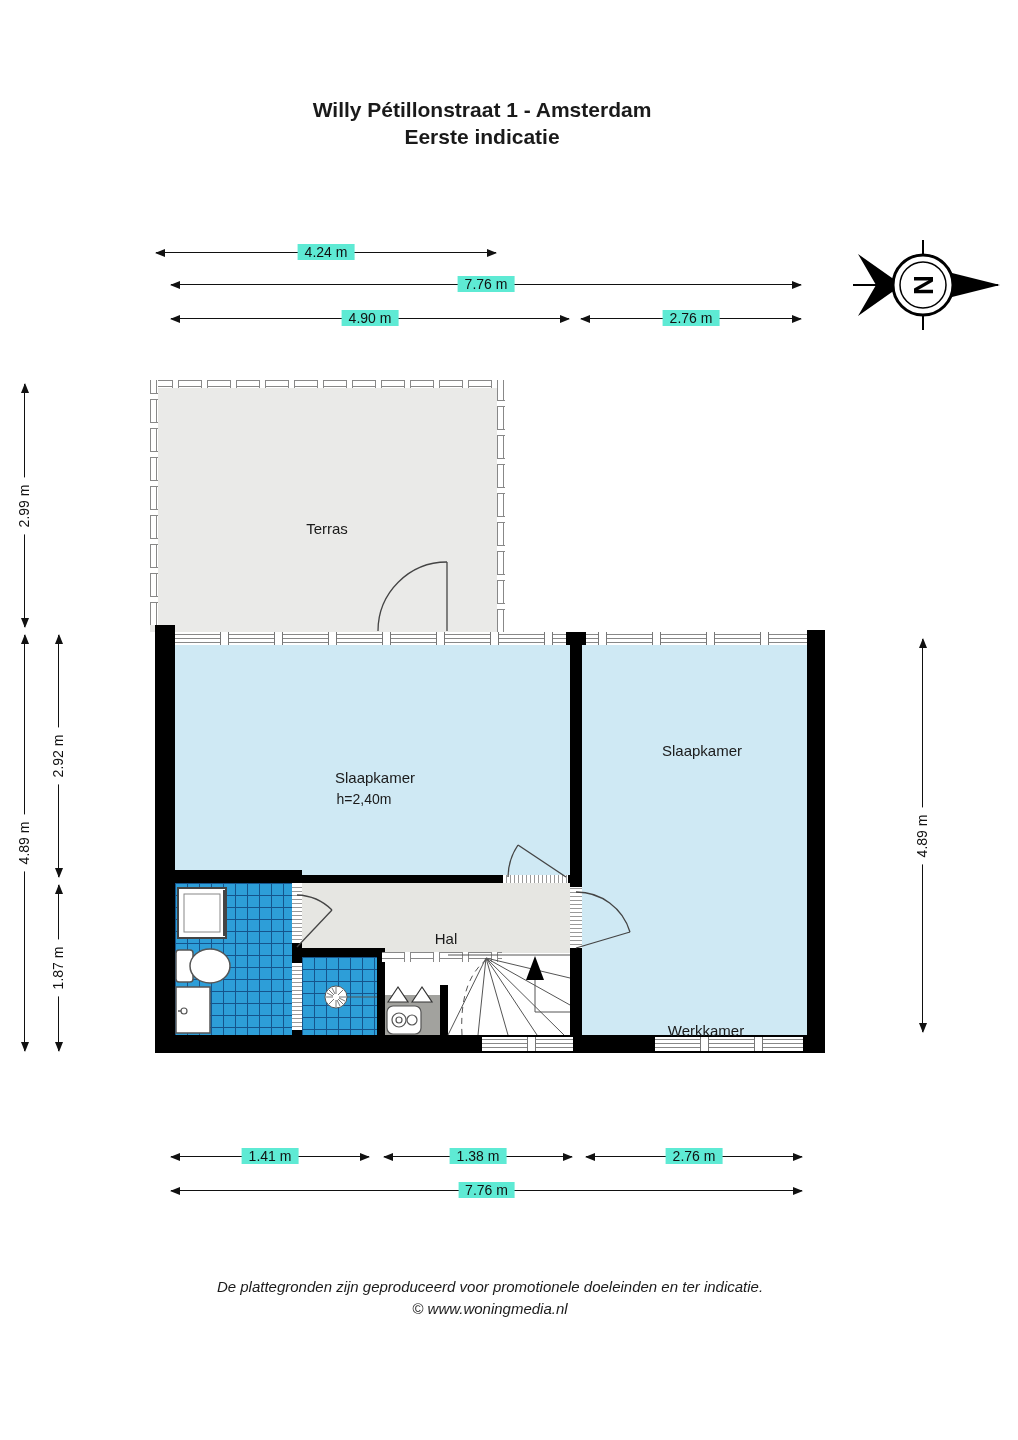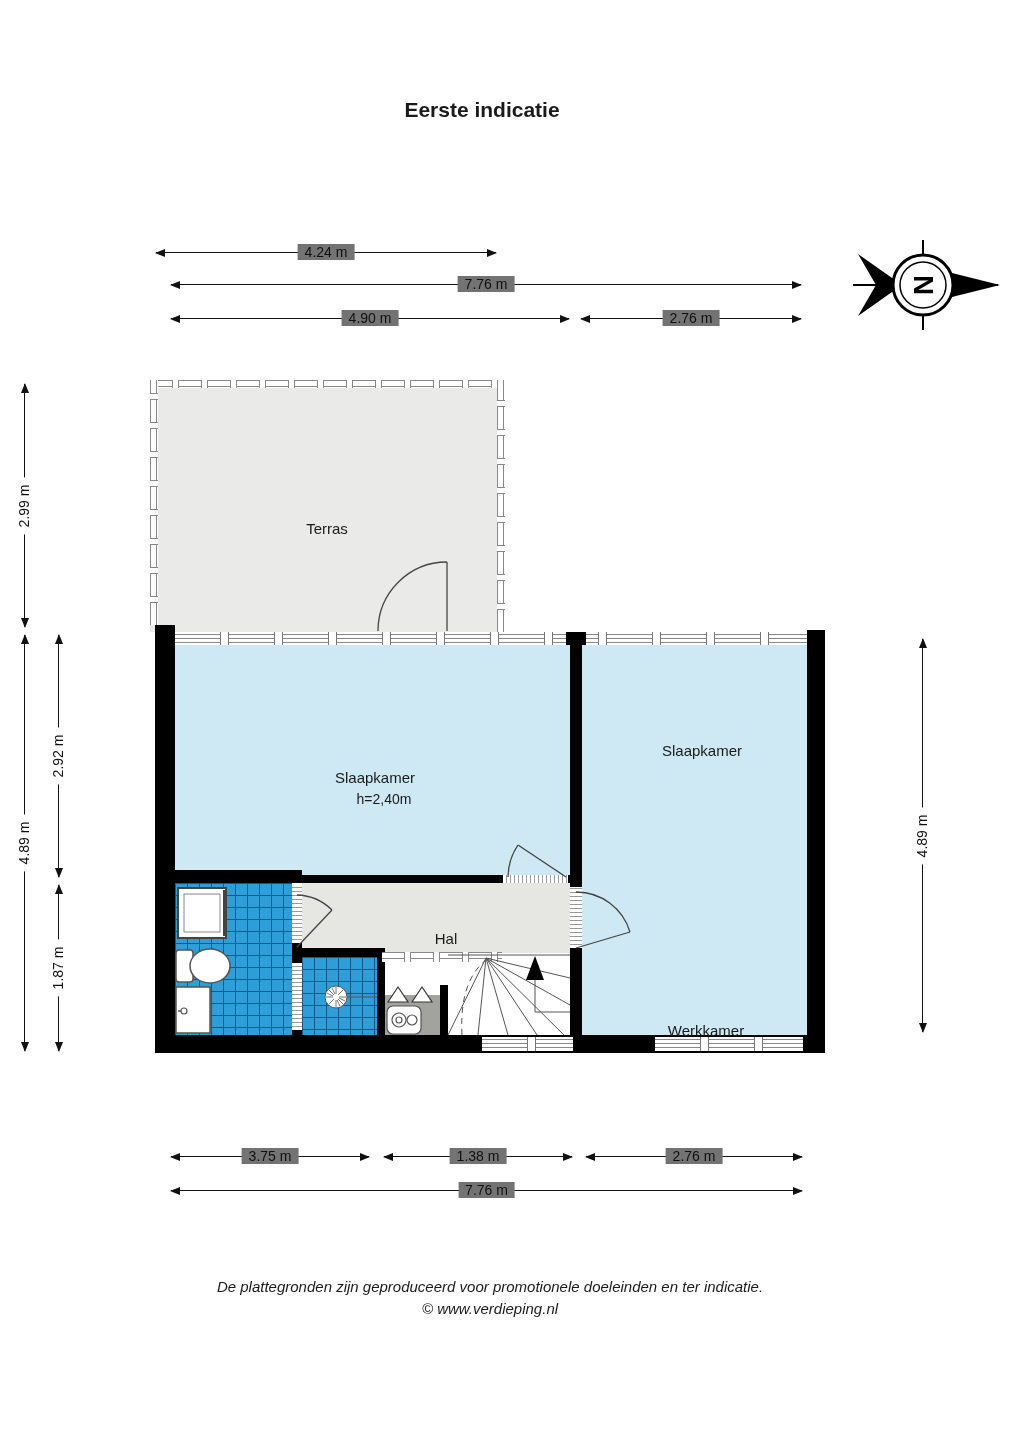--- a/index.html
+++ b/index.html
@@ -38,38 +38,39 @@
   
   .rlabel{position:absolute;transform:translate(-50%,-50%);font-size:15px;color:#1a1a1a;white-space:nowrap;margin-top:20px;}
   .rlabel.small{font-size:14px;}
   
   .dimh{position:absolute;height:14px;}
   .dimh .dline{position:absolute;left:1px;right:1px;top:6px;height:1px;background:#111;}
   .dimh::before{content:"";position:absolute;left:0;top:3px;border-top:4px solid transparent;
                 border-bottom:4px solid transparent;border-right:10px solid #111;}
   .dimh::after{content:"";position:absolute;right:0;top:3px;border-top:4px solid transparent;
                border-bottom:4px solid transparent;border-left:10px solid #111;}
-  .dimh .lbl{position:absolute;left:50%;top:6px;transform:translate(-50%,-50%);background:#737373;
+  .dimh .lbl{position:absolute;left:50%;top:6px;transform:translate(-50%,-50%);background:#5eead4;
              padding:0 7px;font-size:14px;white-space:nowrap;}
   .dimv{position:absolute;width:14px;}
   .dimv .dline{position:absolute;top:1px;bottom:1px;left:6px;width:1px;background:#111;}
   .dimv::before{content:"";position:absolute;top:0;left:3px;border-left:4px solid transparent;
                 border-right:4px solid transparent;border-bottom:10px solid #111;}
   .dimv::after{content:"";position:absolute;bottom:0;left:3px;border-left:4px solid transparent;
                border-right:4px solid transparent;border-top:10px solid #111;}
   .dimv .lbl{position:absolute;top:50%;left:6px;transform:translate(-50%,-50%) rotate(-90deg);background:#fff;
              padding:0 7px;font-size:14px;white-space:nowrap;}
   svg{position:absolute;left:0;top:0;pointer-events:none;}
 </style>
 </head>
 <body>
 
 <div id="canvas">
 
   <div class="title">
+    <div>Willy Pétillonstraat 1 - Amsterdam</div>
     <div>Eerste indicatie</div>
   </div>
 
   <div class="room fill-terras" style="left:150px;top:380px;width:355px;height:252px;"></div>
   <div class="railh" style="left:150px;top:380px;width:355px;height:8px;"></div>
   <div class="railv" style="left:150px;top:380px;width:8px;height:245px;"></div>
   <div class="railv" style="left:497px;top:380px;width:8px;height:252px;"></div>
 
   <div class="room fill-room" style="left:175px;top:645px;width:395px;height:230px;"></div>
   <div class="room fill-room" style="left:582px;top:645px;width:225px;height:390px;"></div>
@@ -194,21 +195,21 @@
       <polygon points="858,254 902,285 858,316 876,285" fill="#000"></polygon>
       <polygon points="948,272 1000,285 948,298" fill="#000"></polygon>
       <circle cx="923" cy="285" r="30" fill="#fff" stroke="#000" stroke-width="3"></circle>
       <circle cx="923" cy="285" r="23" fill="#fff" stroke="#000" stroke-width="1.5"></circle>
       <text x="923" y="285" transform="rotate(90 923 285)" text-anchor="middle" dominant-baseline="central" font-family="Liberation Sans, sans-serif" font-size="28" font-weight="bold" fill="#000">N</text>
     </g>
   </svg>
 
   <div class="rlabel" style="left:327px;top:508px;">Terras</div>
   <div class="rlabel" style="left:375px;top:757px;">Slaapkamer</div>
-  <div class="rlabel small" style="left:384px;top:779px;">h=2,40m</div>
+  <div class="rlabel small" style="left:364px;top:779px;">h=2,40m</div>
   <div class="rlabel" style="left:702px;top:730px;">Slaapkamer</div>
   <div class="rlabel" style="left:446px;top:918px;">Hal</div>
   <div class="rlabel" style="left:706px;top:1010px;">Werkkamer</div>
 
   <div class="dimh" style="left:155px;top:246px;width:342px;">
     <span class="dline"></span>
       <span class="lbl">4.24 m</span>
   </div>
   <div class="dimh" style="left:170px;top:278px;width:632px;">
     <span class="dline"></span>
@@ -240,33 +241,33 @@
       <span class="lbl">1.87 m</span>
   </div>
 
   <div class="dimv" style="left:916px;top:638px;height:395px;">
     <span class="dline"></span>
       <span class="lbl">4.89 m</span>
   </div>
 
   <div class="dimh" style="left:170px;top:1150px;width:200px;">
     <span class="dline"></span>
-      <span class="lbl">3.75 m</span>
+      <span class="lbl">1.41 m</span>
   </div>
   <div class="dimh" style="left:383px;top:1150px;width:190px;">
     <span class="dline"></span>
       <span class="lbl">1.38 m</span>
   </div>
   <div class="dimh" style="left:585px;top:1150px;width:218px;">
     <span class="dline"></span>
       <span class="lbl">2.76 m</span>
   </div>
   <div class="dimh" style="left:170px;top:1184px;width:633px;">
     <span class="dline"></span>
       <span class="lbl">7.76 m</span>
   </div>
 
   <div class="footer">
     <div>De plattegronden zijn geproduceerd voor promotionele doeleinden en ter indicatie.</div>
-    <div>© www.verdieping.nl</div>
+    <div>© www.woningmedia.nl</div>
   </div>
 
 </div>
 
 </body></html>

